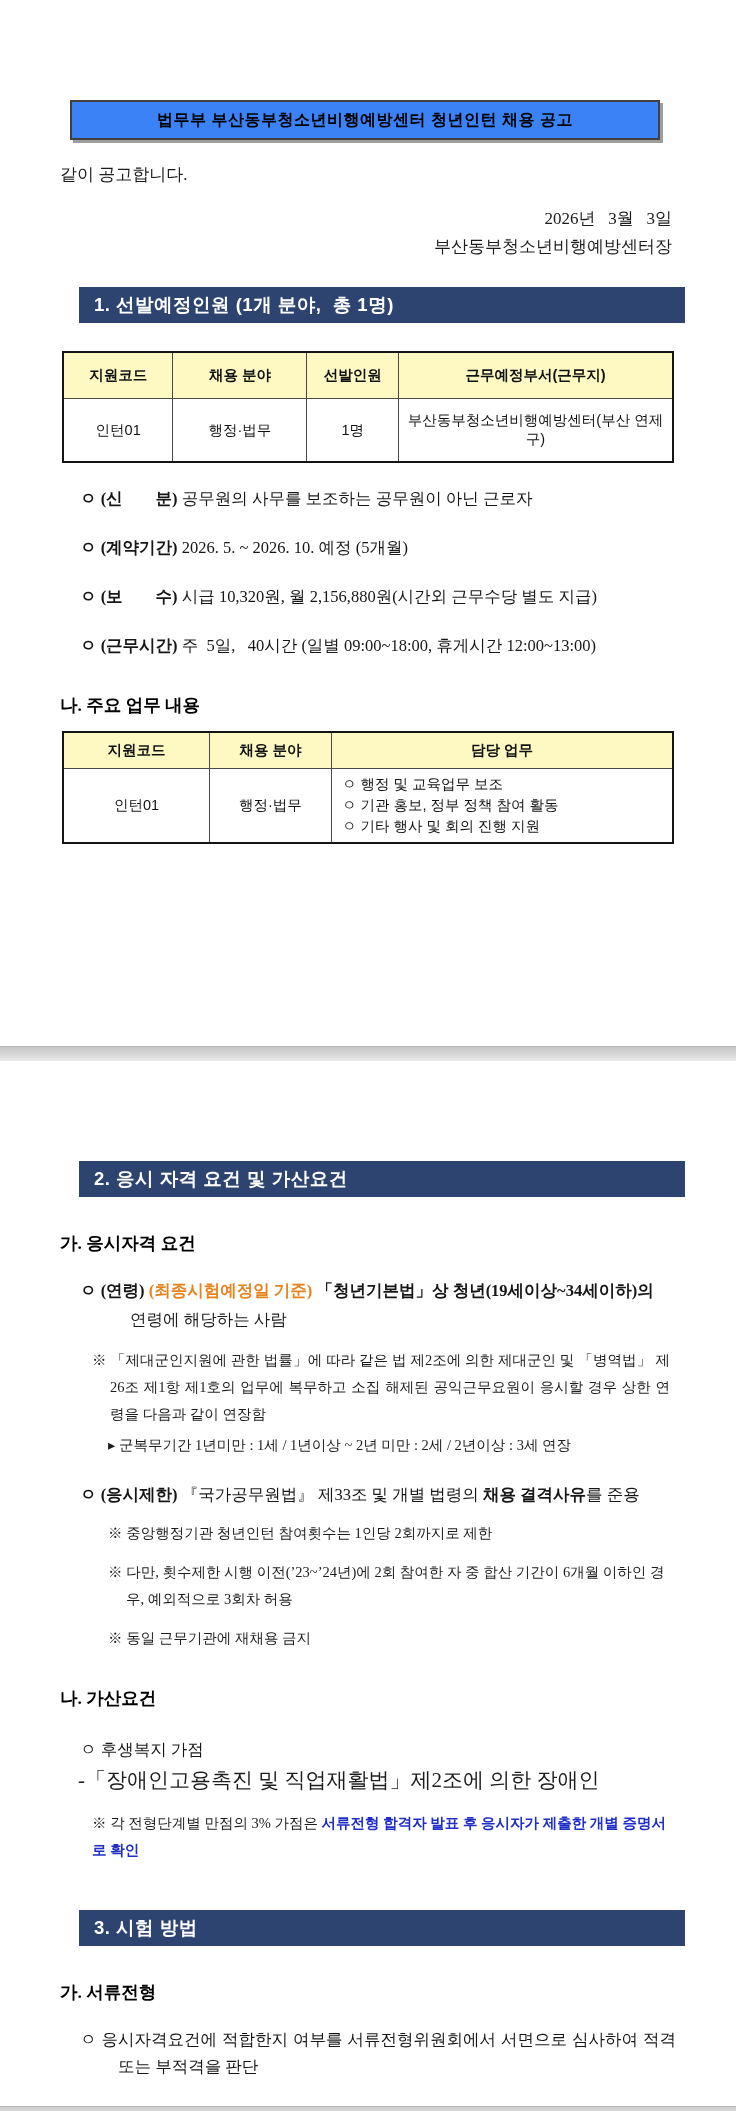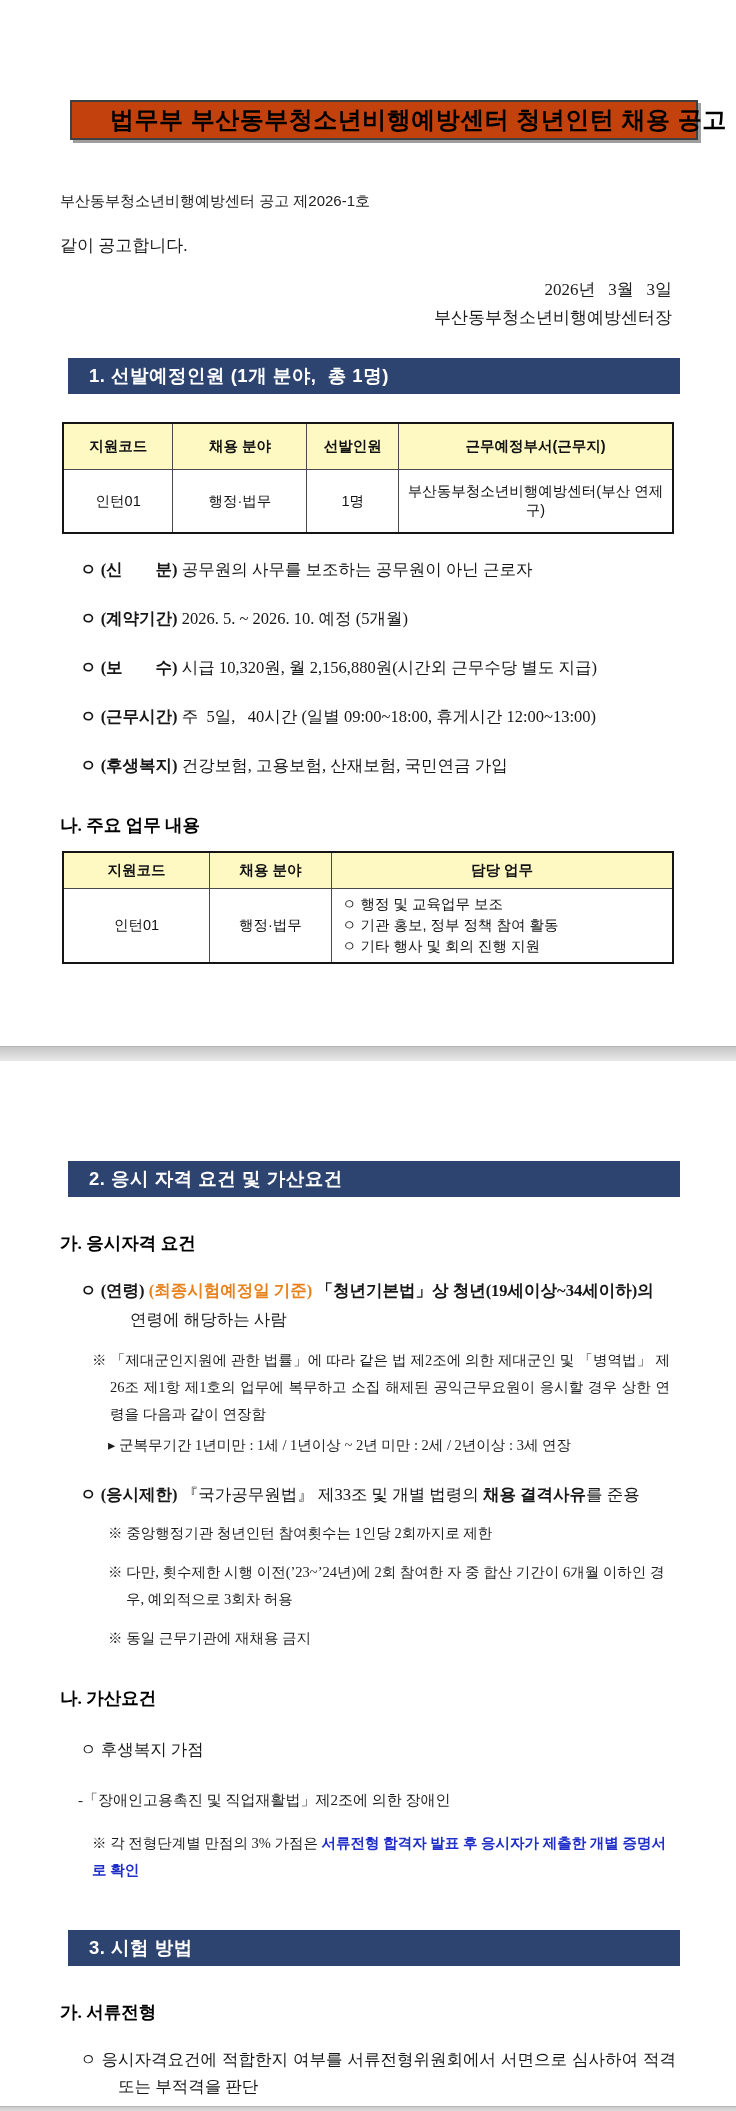--- a/index.html
+++ b/index.html
@@ -13,46 +13,45 @@
   .page{position:relative;overflow:hidden;background:#ffffff;}
   .page1{height:1046px;}
   .page2{height:1045px;}
   .page-gap{height:14px;background:linear-gradient(#c6c6c6,#e9e9e9);border-top:1px solid #b5b5b5;}
   .page-gap-bottom{height:6px;background:linear-gradient(#cccccc,#e2e2e2);border-top:1px solid #b8b8b8;}
   .content{margin-left:60px;width:616px;}
 
   .title-box{
     margin:100px 0 0 10px;
     width:586px;height:36px;line-height:36px;
-    background:#c2410c;
+    background:#3b82f6;
     border:2px solid #404040;
     box-shadow:3px 3px 0 #9e9e9e;
     text-align:center;
     font-family:"Liberation Sans","DejaVu Sans",sans-serif;
-    font-weight:bold;font-size:24px;color:#000;
+    font-weight:bold;font-size:16px;color:#000;
     letter-spacing:0.5px;
     white-space:nowrap;
-    padding-left:38px;
   }
   .notice-no{
     margin-top:52px;
     font-family:"Liberation Sans","DejaVu Sans",sans-serif;
     font-size:15px;color:#222;
   }
   .intro{margin-top:20px;font-size:17px;line-height:29px;}
   .intro .l1{text-align:justify;text-align-last:justify;text-indent:16px;}
   .date-block{margin-top:16px;text-align:right;padding-right:4px;font-size:17px;line-height:28px;}
 
   .navy-bar{
-    margin-left:8px;margin-top:0;
+    margin-left:19px;margin-top:0;
     width:591px;height:36px;line-height:36px;
     background:#2d4370;color:#ffffff;
     font-family:"Liberation Sans","DejaVu Sans",sans-serif;
     font-weight:bold;font-size:18.5px;
-    padding-left:21px;letter-spacing:0.5px;
+    padding-left:15px;letter-spacing:0.5px;
     white-space:nowrap;
   }
   .bar1{margin-top:26px;}
 
   table{border-collapse:collapse;font-family:"Liberation Sans","DejaVu Sans",sans-serif;}
   .tbl{margin-top:28px;margin-left:2px;width:612px;border:2px solid #151515;}
   .tbl th{
     background:#fef9c3;border:1px solid #4a4a4a;
     font-size:14.5px;font-weight:bold;color:#111;
     padding:13px 4px;text-align:center;
@@ -75,39 +74,38 @@
   .bullet .blab{font-weight:bold;}
   .note-sans{
     font-family:Liberation Serif, serif;
     font-size:14.5px;line-height:27px;color:#1c1c1c;
   }
 
   .age-line2{margin-left:70px;font-size:16.5px;line-height:27px;margin-top:2px;}
   .mil-note{margin-top:14px;margin-left:32px;padding-left:18px;text-indent:-18px;width:560px;text-align:justify;}
   .mil-sub{margin-top:4px;margin-left:48px;}
   .sec2-note{margin-top:12px;margin-left:48px;padding-left:18px;text-indent:-18px;width:556px;}
-  .bonus-detail{margin-top:24px;margin-left:18px;font-size:15px;}
+  .bonus-detail{margin-top:4px;margin-left:18px;font-size:21px;}
   .bonus-note{margin-top:16px;margin-left:32px;width:574px;}
   .blue-strong{font-weight:bold;}
   .orange-strong{font-weight:bold;}
   .justify2{width:558px;text-align:justify;}
   .sp-top-bar2{padding-top:100px;}
   .b-strong{font-weight:bold;}
 </style>
 </head>
 <body>
 
 <div class="page page1">
   <div class="content">
 
     <div class="title-box">
       <span>법무부 부산동부청소년비행예방센터 청년인턴 채용 공고</span>
     </div>
 
-    <div class="notice-no">부산동부청소년비행예방센터 공고 제2026-1호</div>
 
     <div class="intro">
       <div>같이 공고합니다.</div>
     </div>
 
     <div class="date-block">
       <div>2026년&nbsp;&nbsp;&nbsp;3월&nbsp;&nbsp;&nbsp;3일</div>
       <div>부산동부청소년비행예방센터장</div>
     </div>
 
@@ -144,23 +142,20 @@
     </div>
     <div class="bullet">
       <span class="blab">ㅇ </span><span class="blab">(계약기간)</span><span> 2026. 5. ~ 2026. 10. 예정 (5개월)</span>
     </div>
     <div class="bullet">
       <span class="blab">ㅇ </span><span class="blab">(보　　수)</span><span> 시급 10,320원, 월 2,156,880원(시간외 근무수당 별도 지급)</span>
     </div>
     <div class="bullet">
       <span class="blab">ㅇ </span><span class="blab">(근무시간)</span><span> 주&nbsp;&nbsp;5일,&nbsp;&nbsp;&nbsp;40시간 (일별 09:00~18:00, 휴게시간 12:00~13:00)</span>
     </div>
-    <div class="bullet">
-      <span class="blab">ㅇ </span><span class="blab">(후생복지)</span><span> 건강보험, 고용보험, 산재보험, 국민연금 가입</span>
-    </div>
 
     <div class="sub-head">나. 주요 업무 내용</div>
 
     <table class="tbl tbl2">
       <colgroup>
         <col style="width:24%">
           <col style="width:20%">
           <col style="width:56%">
       </colgroup>
       <thead>

